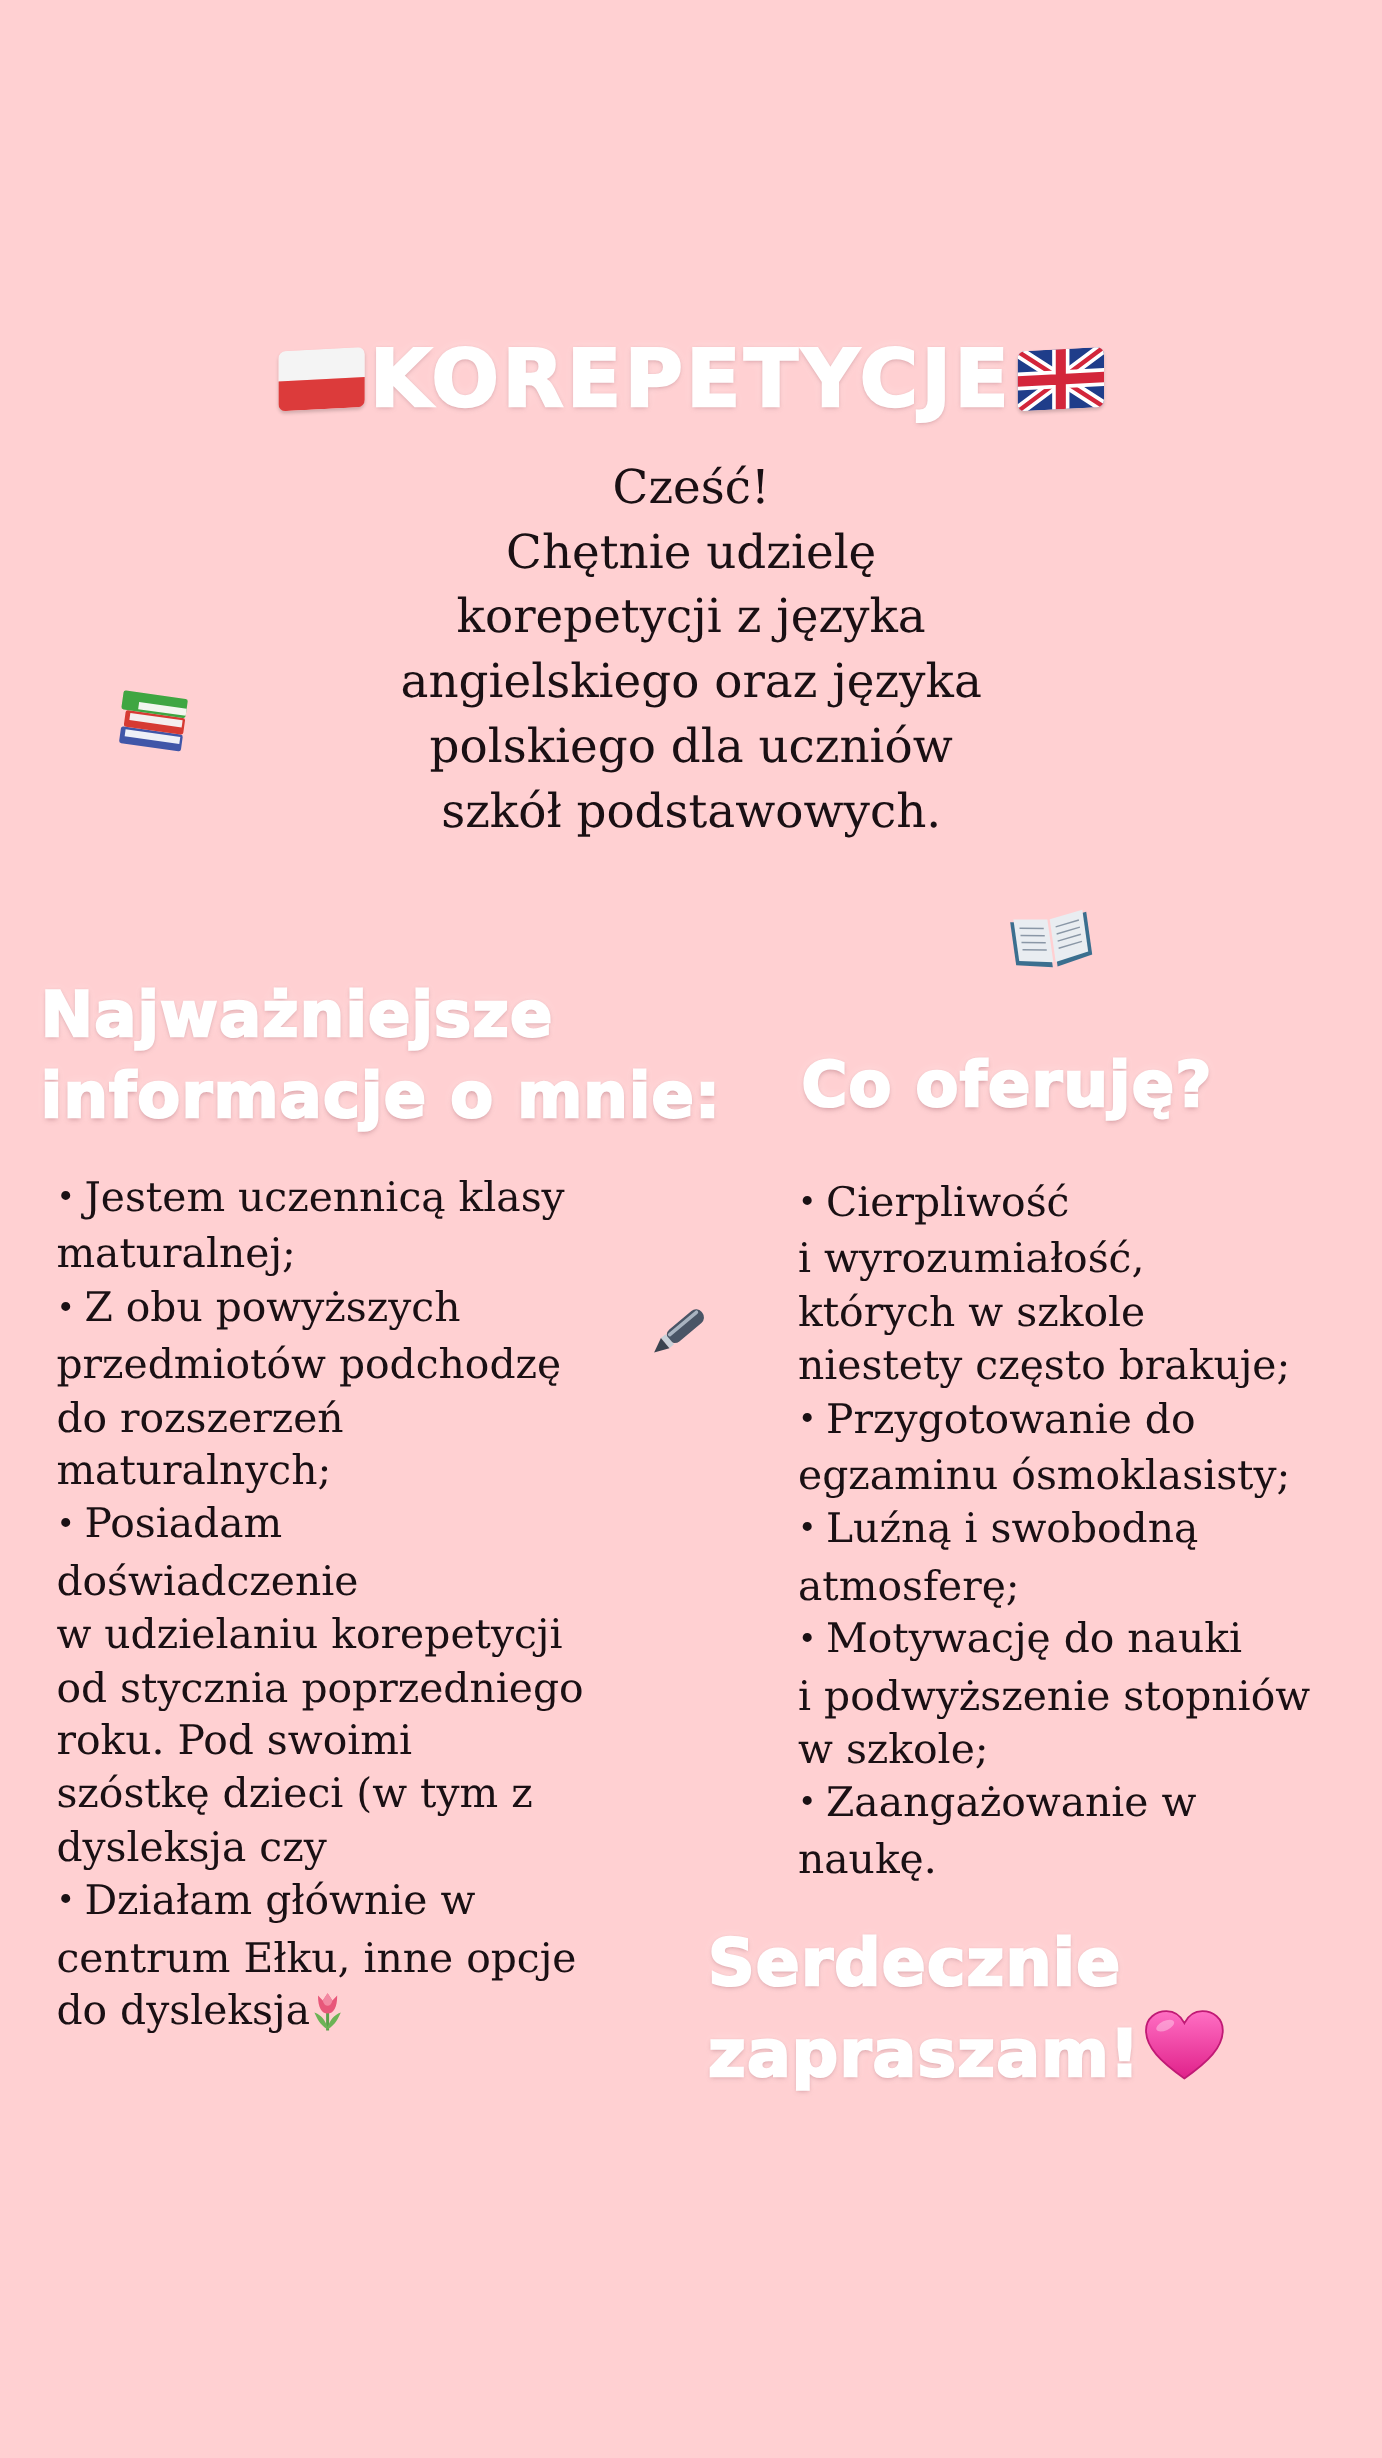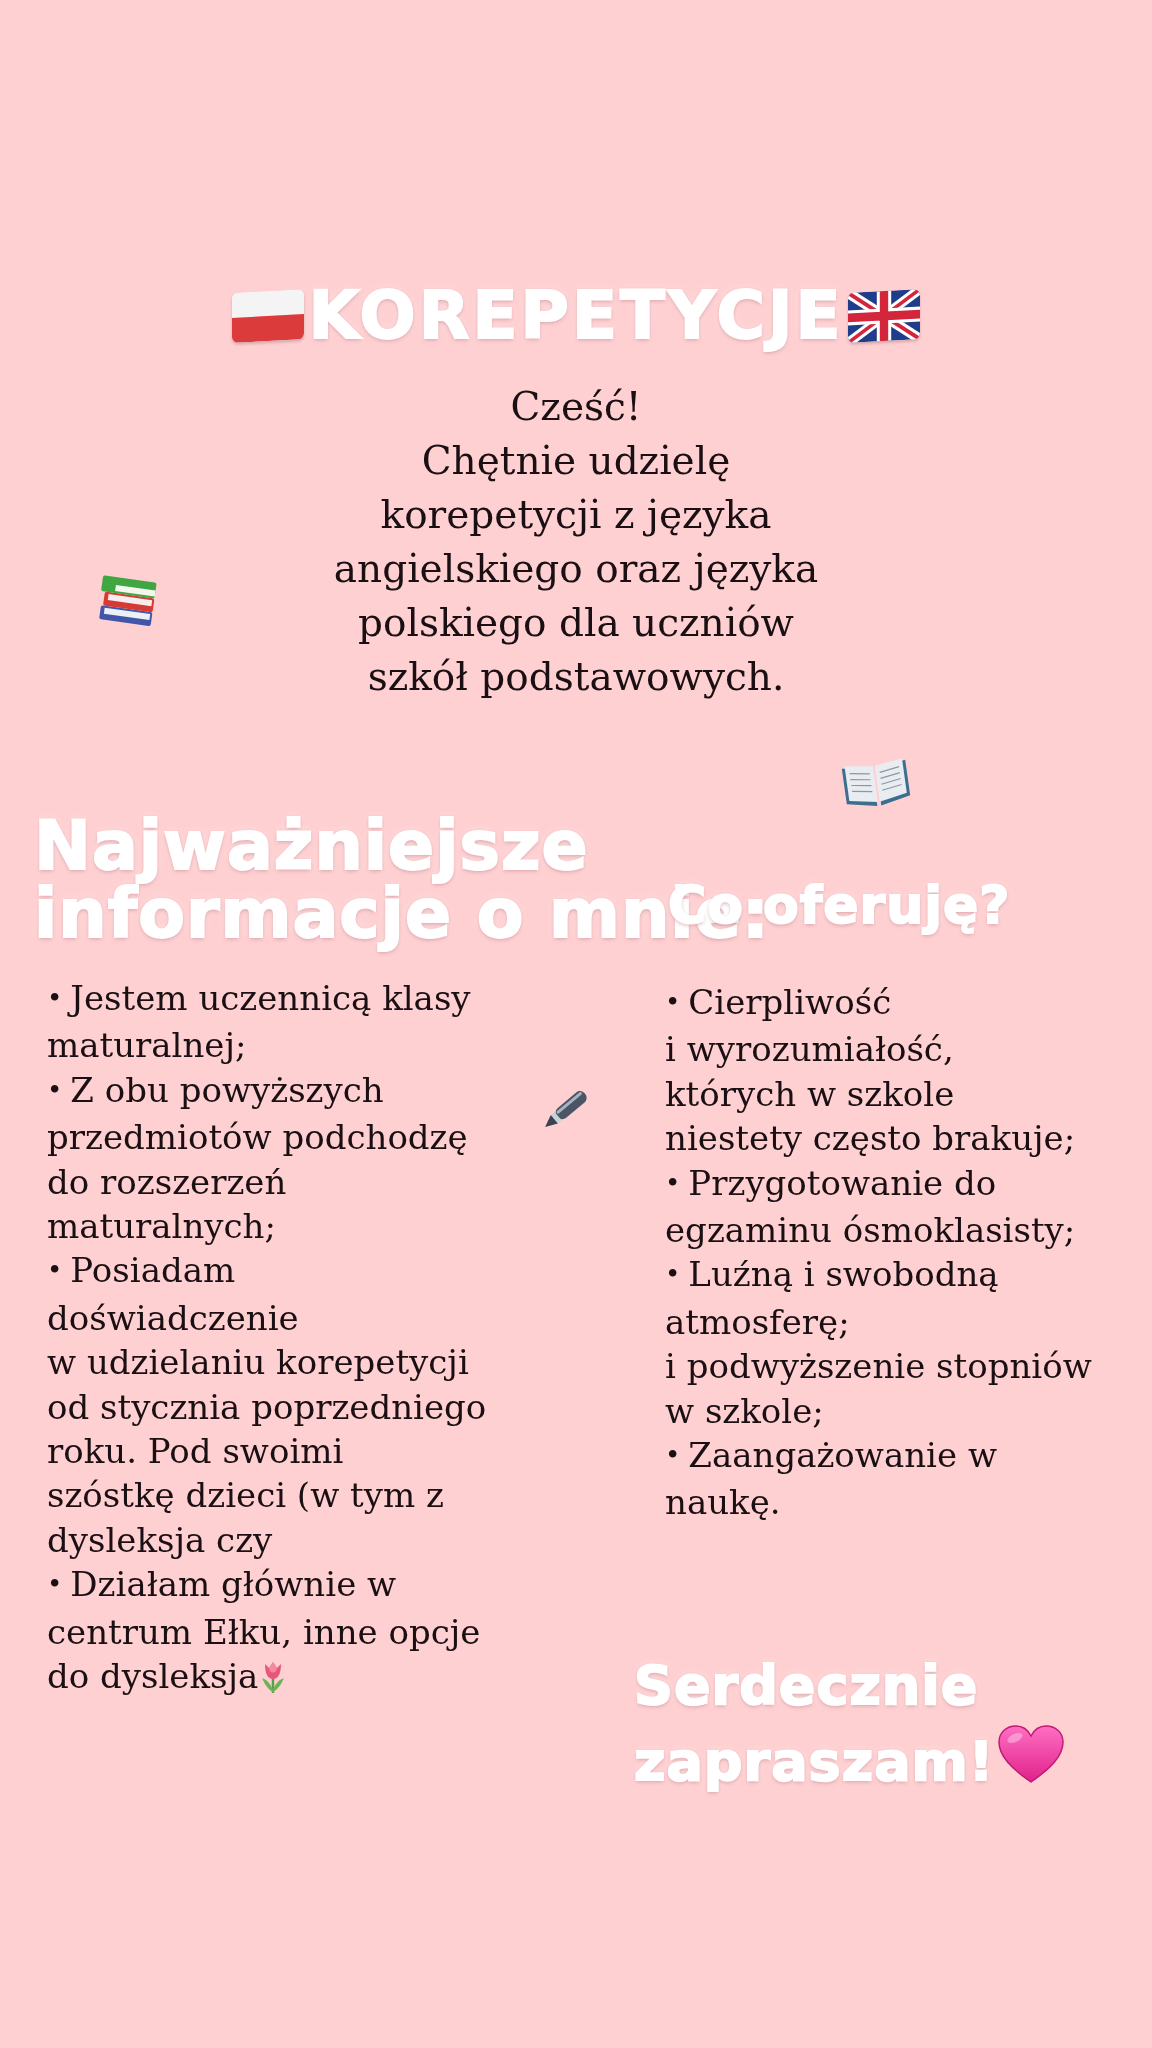--- a/index.html
+++ b/index.html
@@ -55,32 +55,31 @@
     .intro {
       left: 276px; width: 600px; top: 380px;
       text-align: center;
       font-size: 39px;
       line-height: 54px;
     }
 
     
     .heading-info {
       left: 34px; top: 812px;
-      font-size: 68px;
+      font-size: 52px;
       line-height: 68px;
     }
     .heading-offer {
       left: 668px; top: 876px;
       font-size: 52px;
     }
     .heading-invite {
-      left: 590px; top: 1648px;
+      left: 590px; top: 1598px;
       font-size: 54px;
       line-height: 76px;
-      margin-left: 44px;
     }
 
     
     .list {
       font-size: 34px;
       line-height: 44.4px;
       margin: 0; padding: 0;
       list-style: none;
     }
     .list-left { left: 47px; top: 976px; width: 440px; }
@@ -217,20 +216,21 @@
   </li>
   <li>
     <div><span class="bullet">•</span><span>Przygotowanie do</span></div>
     <div>egzaminu ósmoklasisty;</div>
   </li>
   <li>
     <div><span class="bullet">•</span><span>Luźną i swobodną</span></div>
     <div>atmosferę;</div>
   </li>
   <li>
+    <div><span class="bullet">•</span><span>Motywację do nauki</span></div>
     <div>i podwyższenie stopniów</div>
     <div>w szkole;</div>
   </li>
   <li>
     <div><span class="bullet">•</span><span>Zaangażowanie w naukę.</span></div>
   </li>
 </ul>
 
 <div class="abs bubble heading-invite">
   <div>Serdecznie</div>

